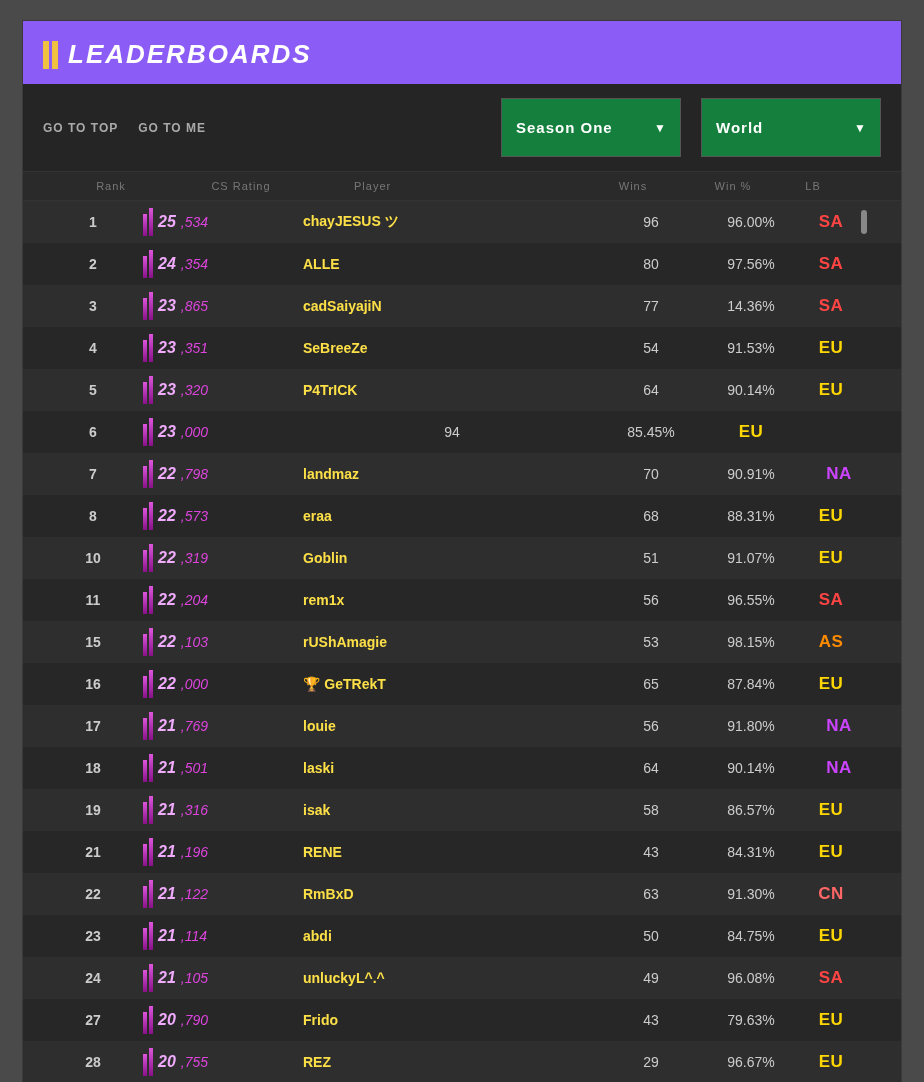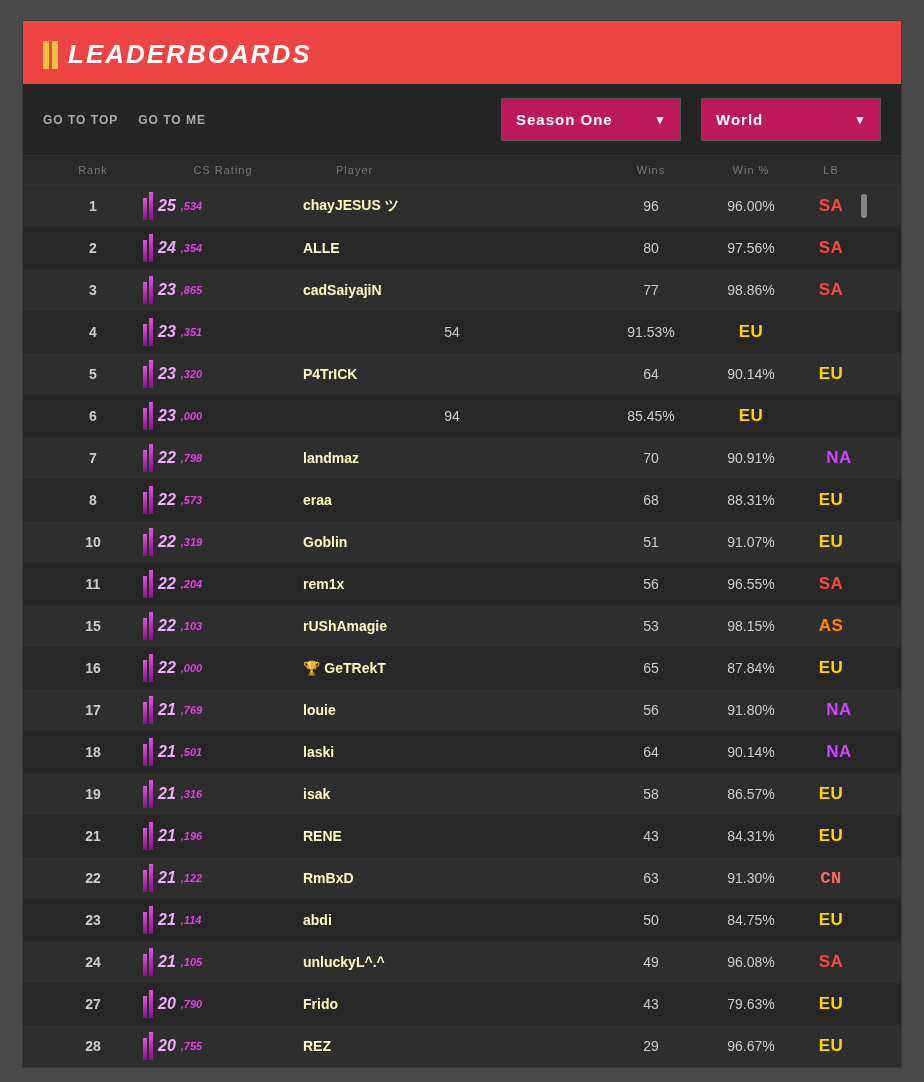--- a/index.html
+++ b/index.html
@@ -14,21 +14,21 @@
       padding: 20px;
     }
 
     .container {
       width: 880px;
       background: #2a2a2a;
       border: 1px solid #3a3a3a;
     }
 
     .header {
-      background: #ef4444;
+      background: #8b5cf6;
       padding: 18px 20px 14px 20px;
       display: flex;
       align-items: center;
       gap: 10px;
     }
 
     .header-bars {
       display: flex;
       gap: 3px;
       align-items: center;
@@ -73,44 +73,44 @@
       border: none;
       padding: 0;
     }
 
     .toolbar-spacer { flex: 1; }
 
     .dropdown {
       display: flex;
       align-items: center;
       justify-content: space-between;
-      background: #be185d;
+      background: #15803d;
       border: 1px solid #555;
-      padding: 12px 14px;
+      padding: 20px 14px;
       cursor: pointer;
       min-width: 180px;
     }
 
     .dropdown-label {
       font-size: 15px;
       font-weight: 700;
       color: #ffffff;
       letter-spacing: 1px;
     }
 
     .dropdown-arrow {
       color: #ffffff;
       font-size: 12px;
       margin-left: 14px;
     }
 
     .table-header {
       display: grid;
       grid-template-columns: 100px 160px 1fr 100px 100px 60px 20px;
-      padding: 8px 20px;
+      padding: 8px 38px;
       border-bottom: 1px solid #333;
     }
 
     .table-header span {
       font-size: 11px;
       color: #777;
       letter-spacing: 1px;
       text-align: center;
     }
 
@@ -129,21 +129,21 @@
 
     .rank-cell {
       text-align: center;
       font-size: 14px;
       color: #ccc;
       font-weight: 600;
     }
 
     .player-cell {
       font-size: 14px;
-      color: #fef9c3;
+      color: #fde047;
       font-weight: 600;
     }
 
     .wins-cell {
       text-align: center;
       font-size: 14px;
       color: #ccc;
     }
 
     .winpct-cell {
@@ -160,21 +160,21 @@
       font-size: 17px;
       font-weight: 900;
       padding: 2px 4px;
       letter-spacing: 0.5px;
     }
 
     .region-SA { color: #ff4444; }
     .region-EU { color: #ffd700; }
     .region-NA { color: #cc44ff; margin-left: 16px; }
     .region-AS { color: #ff8c00; }
-    .region-CN { color: #ff6666; font-family: Liberation Mono, monospace; }
+    .region-CN { color: #ff6666; }
 
     .scrollbar-cell {
       display: flex;
       align-items: flex-start;
     }
 
     .scrollbar-thumb {
       width: 6px;
       height: 24px;
       background: #888;
@@ -197,22 +197,22 @@
     .rb2 { width: 4px; height: 28px; background: linear-gradient(to bottom, #dd55dd, #881188); }
 
     .rating-text-big {
       font-size: 16px;
       font-weight: 900;
       color: #f0abfc;
       font-style: italic;
     }
 
     .rating-comma {
-      font-size: 11px;
-      font-weight: 700;
+      font-size: 14px;
+      font-weight: 400;
       color: #dd44dd;
       font-style: italic;
     }
   </style>
 </head>
 <body>
 
 <div class="container">
 
   <div class="header">
@@ -291,36 +291,37 @@
     <div class="rating-display">
       <div class="rating-bars-icon">
         <div class="rb1"></div>
         <div class="rb2"></div>
       </div>
       <span class="rating-text-big">23</span>
           <span class="rating-comma">,865</span>
     </div>
     <div class="player-cell">cadSaiyajiN</div>
     <div class="wins-cell">77</div>
-    <div class="winpct-cell">98.86%</div>
+    <div class="winpct-cell">14.36%</div>
     <div class="region-cell">
       <span class="region-badge region-SA">SA</span>
     </div>
     <div></div>
   </div>
       <div class="table-row">
     <div class="rank-cell">4</div>
     <div class="rating-display">
       <div class="rating-bars-icon">
         <div class="rb1"></div>
         <div class="rb2"></div>
       </div>
       <span class="rating-text-big">23</span>
           <span class="rating-comma">,351</span>
     </div>
+    <div class="player-cell">SeBreeZe</div>
     <div class="wins-cell">54</div>
     <div class="winpct-cell">91.53%</div>
     <div class="region-cell">
       <span class="region-badge region-EU">EU</span>
     </div>
     <div></div>
   </div>
       <div class="table-row">
     <div class="rank-cell">5</div>
     <div class="rating-display">

